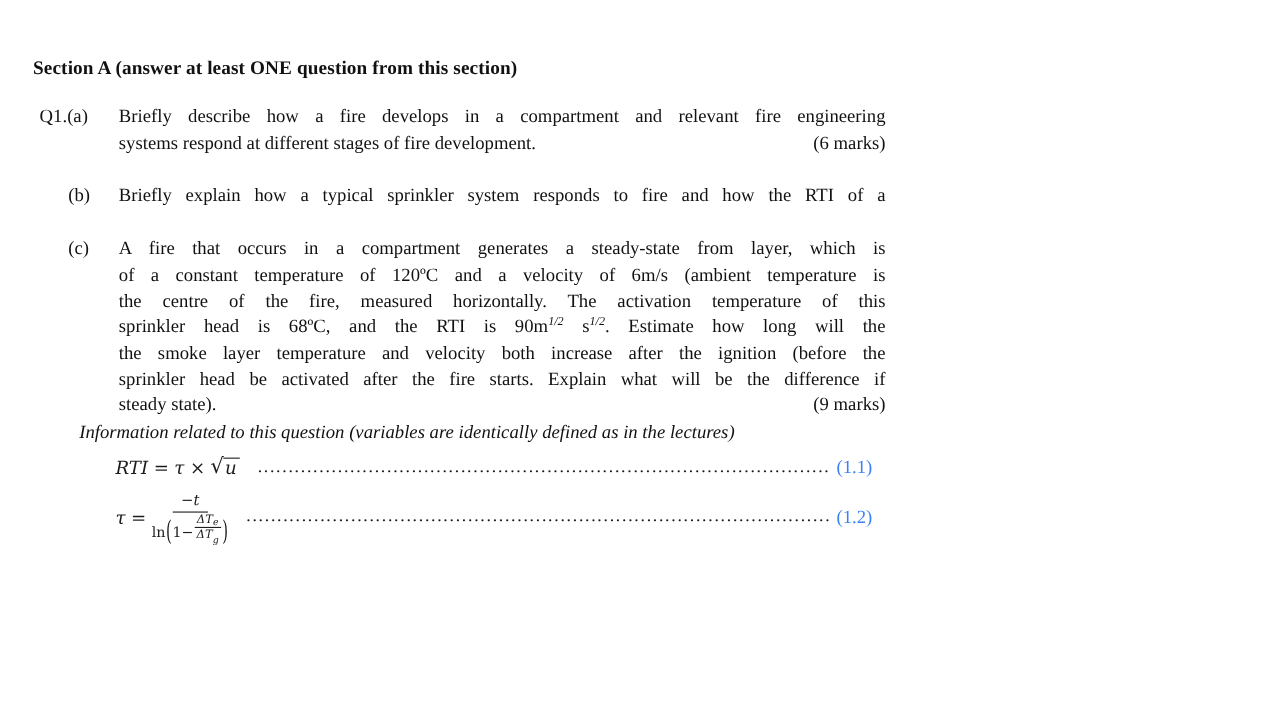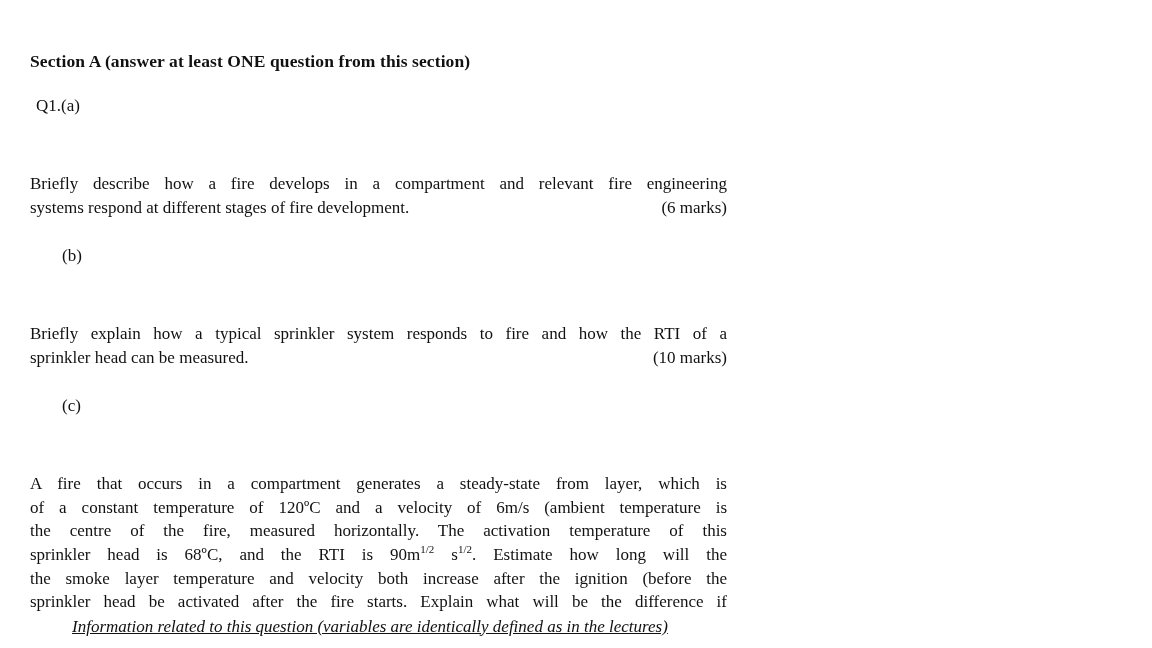--- a/index.html
+++ b/index.html
@@ -6,38 +6,37 @@
   body{
     width:1152px;height:648px;background:#ffffff;overflow:hidden;
     font-family:"Liberation Serif","DejaVu Serif",serif;
     color:#111111;
   }
   .page{width:1152px;height:608px;box-sizing:border-box;padding:49px 0 4px 30px;}
   .heading{
     font-size:17.5px;font-weight:bold;line-height:24px;margin:0;
     letter-spacing:0.1px;
   }
-  .qrow{display:flex;width:775px;font-size:17px;line-height:23.7px;flex-direction:column;}
+  .qrow{display:flex;width:775px;font-size:17px;line-height:23.7px;}
   .q1a{margin-top:21px;}
   .q1b{margin-top:25px;}
   .q1c{margin-top:24px;}
   .qlabel{flex:0 0 78px;box-sizing:border-box;padding-left:6px;}
   .qlabel.indent{padding-left:32px;}
   .qbody{flex:1;width:697px;}
   .jline{text-align:justify;text-align-last:justify;}
   .lastline{display:flex;justify-content:space-between;}
-  sup.half{font-size:11px;line-height:0;vertical-align:super;letter-spacing:0;}
+  sup.half{font-size:11px;line-height:0;vertical-align:super;letter-spacing:0;font-style:italic;}
   .infoline{
     margin:0.5px 0 0 42px;width:756px;font-size:17px;line-height:23.7px;
     font-style:italic;
-    text-decoration:underline;
   }
   
   .eqrow{
-    display:flex;align-items:center;width:688px;margin-left:106px;
+    display:flex;align-items:center;width:688px;margin-left:75px;
     font-family:"DejaVu Serif","Liberation Serif",serif;color:#1c1c1c;
   }
   .eq1{margin-top:6px;height:30px;}
   .eq2{margin-top:3px;height:54px;}
   .math{white-space:nowrap;display:inline-flex;align-items:center;font-size:16.5px;}
   .mvar{font-style:italic;}
   .mop{padding:0 5px;}
   .sqrt{display:inline-flex;align-items:flex-start;line-height:1;}
   .radsign{font-size:19px;line-height:0.9;}
   .radicand{
@@ -82,36 +81,36 @@
           <span>systems respond at different stages of fire development.</span>
           <span class="marks">(6 marks)</span>
         </div>
     </div>
   </div>
 
   <div class="qrow q1b">
     <div class="qlabel indent">(b)</div>
     <div class="qbody">
       <div class="jline">Briefly explain how a typical sprinkler system responds to fire and how the RTI of a</div>
-      <div class="lastline">
-          <span>sprinkler head can be measured.</span>
-          <span class="marks">(10 marks)</span>
-        </div>
     </div>
   </div>
 
   <div class="qrow q1c">
     <div class="qlabel indent">(c)</div>
     <div class="qbody">
       <div class="jline">A fire that occurs in a compartment generates a steady-state from layer, which is</div>
       <div class="jline">of a constant temperature of 120ºC and a velocity of 6m/s (ambient temperature is</div>
       <div class="jline">the centre of the fire, measured horizontally. The activation temperature of this</div>
       <div class="jline"><span>sprinkler head is 68ºC, and the RTI is 90m</span><sup class="half">1/2</sup><span> s</span><sup class="half">1/2</sup><span>. Estimate how long will the</span></div>
       <div class="jline">the smoke layer temperature and velocity both increase after the ignition (before the</div>
       <div class="jline">sprinkler head be activated after the fire starts. Explain what will be the difference if</div>
+      <div class="lastline">
+          <span>steady state).</span>
+          <span class="marks">(9 marks)</span>
+        </div>
     </div>
   </div>
 
   <div class="infoline">Information related to this question (variables are identically defined as in the lectures)</div>
 
   <div class="eqrow eq1">
     <span class="math">
         <span class="mvar">RTI</span>
         <span class="mop">=</span>
         <span class="mvar">τ</span>

